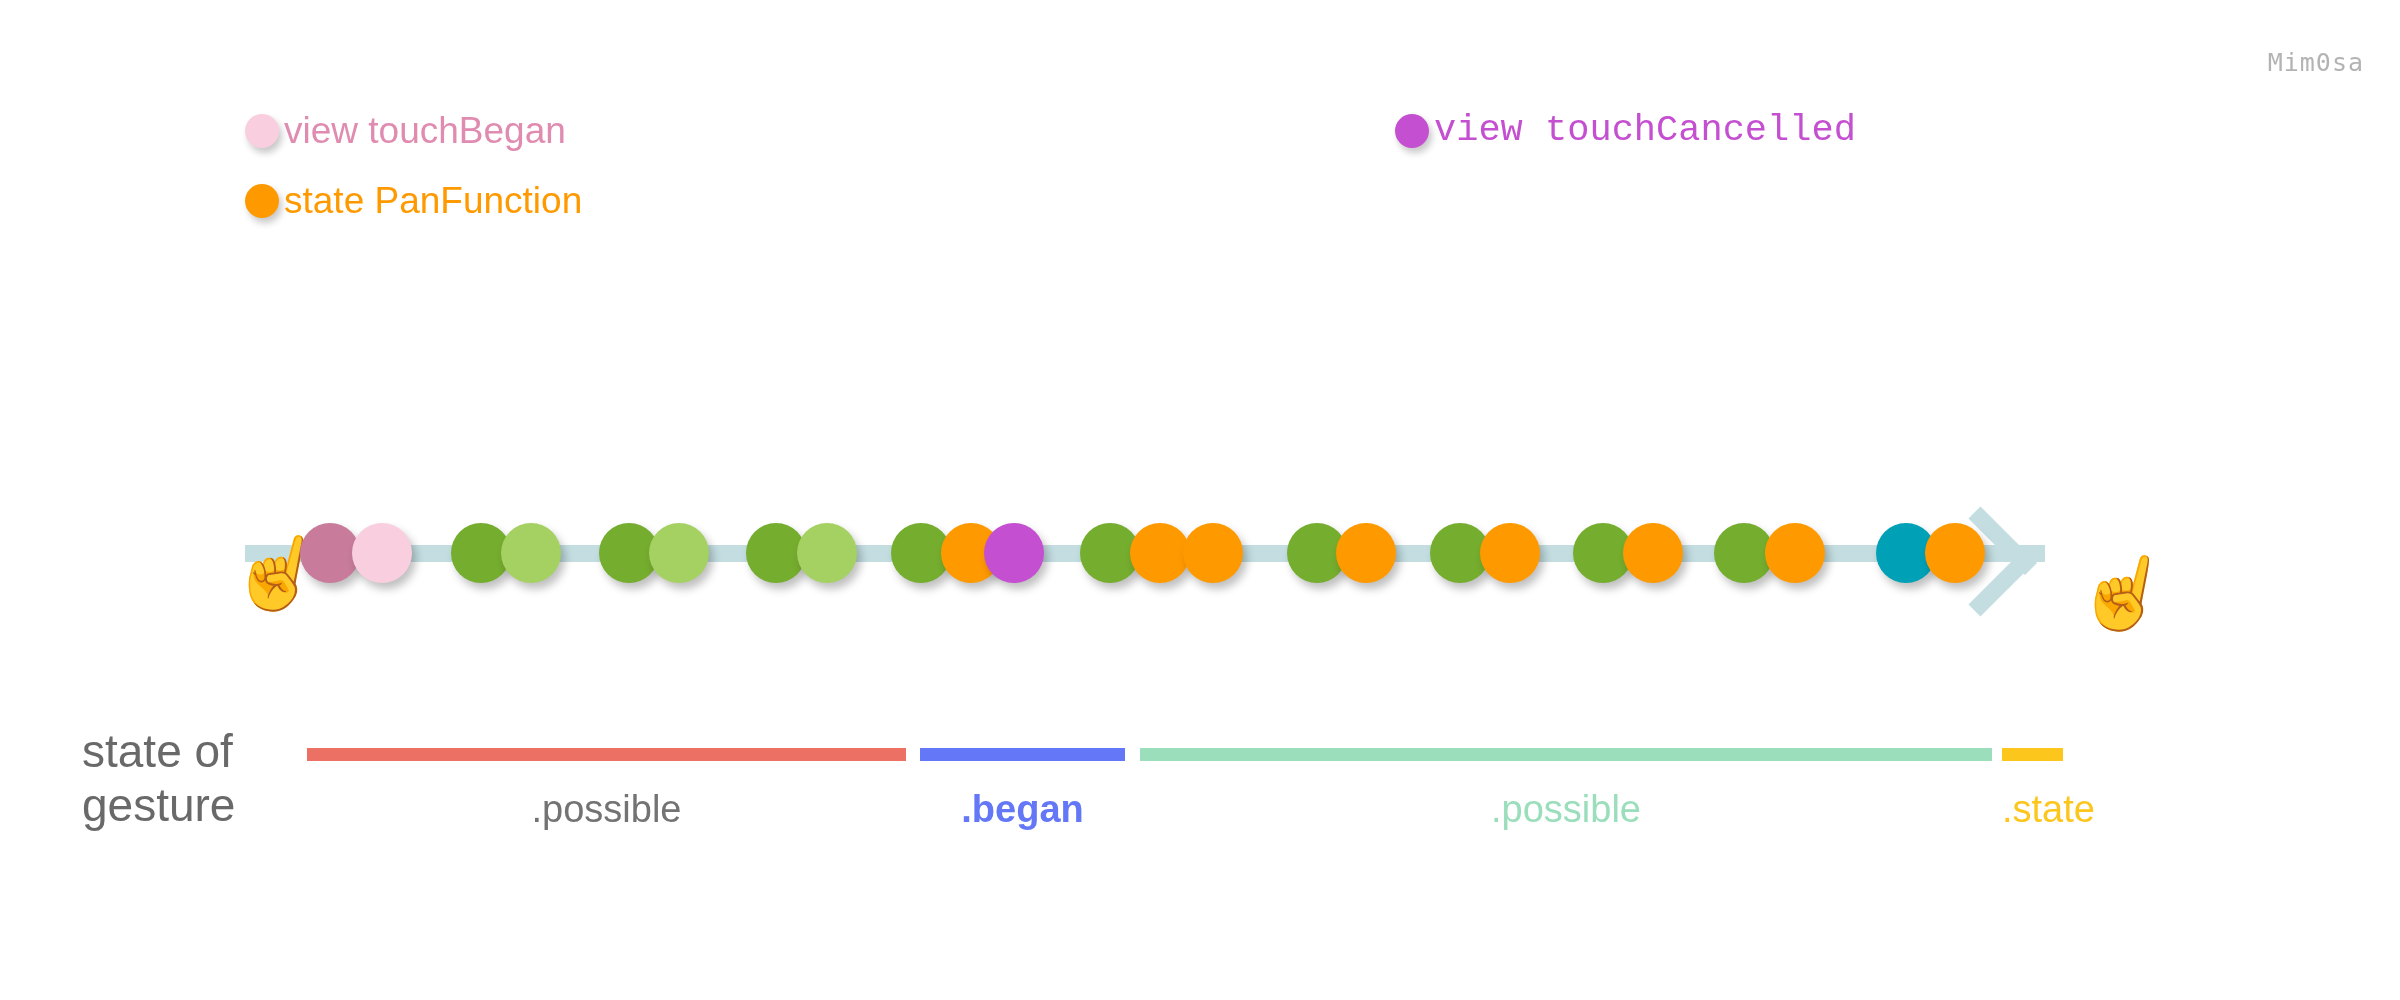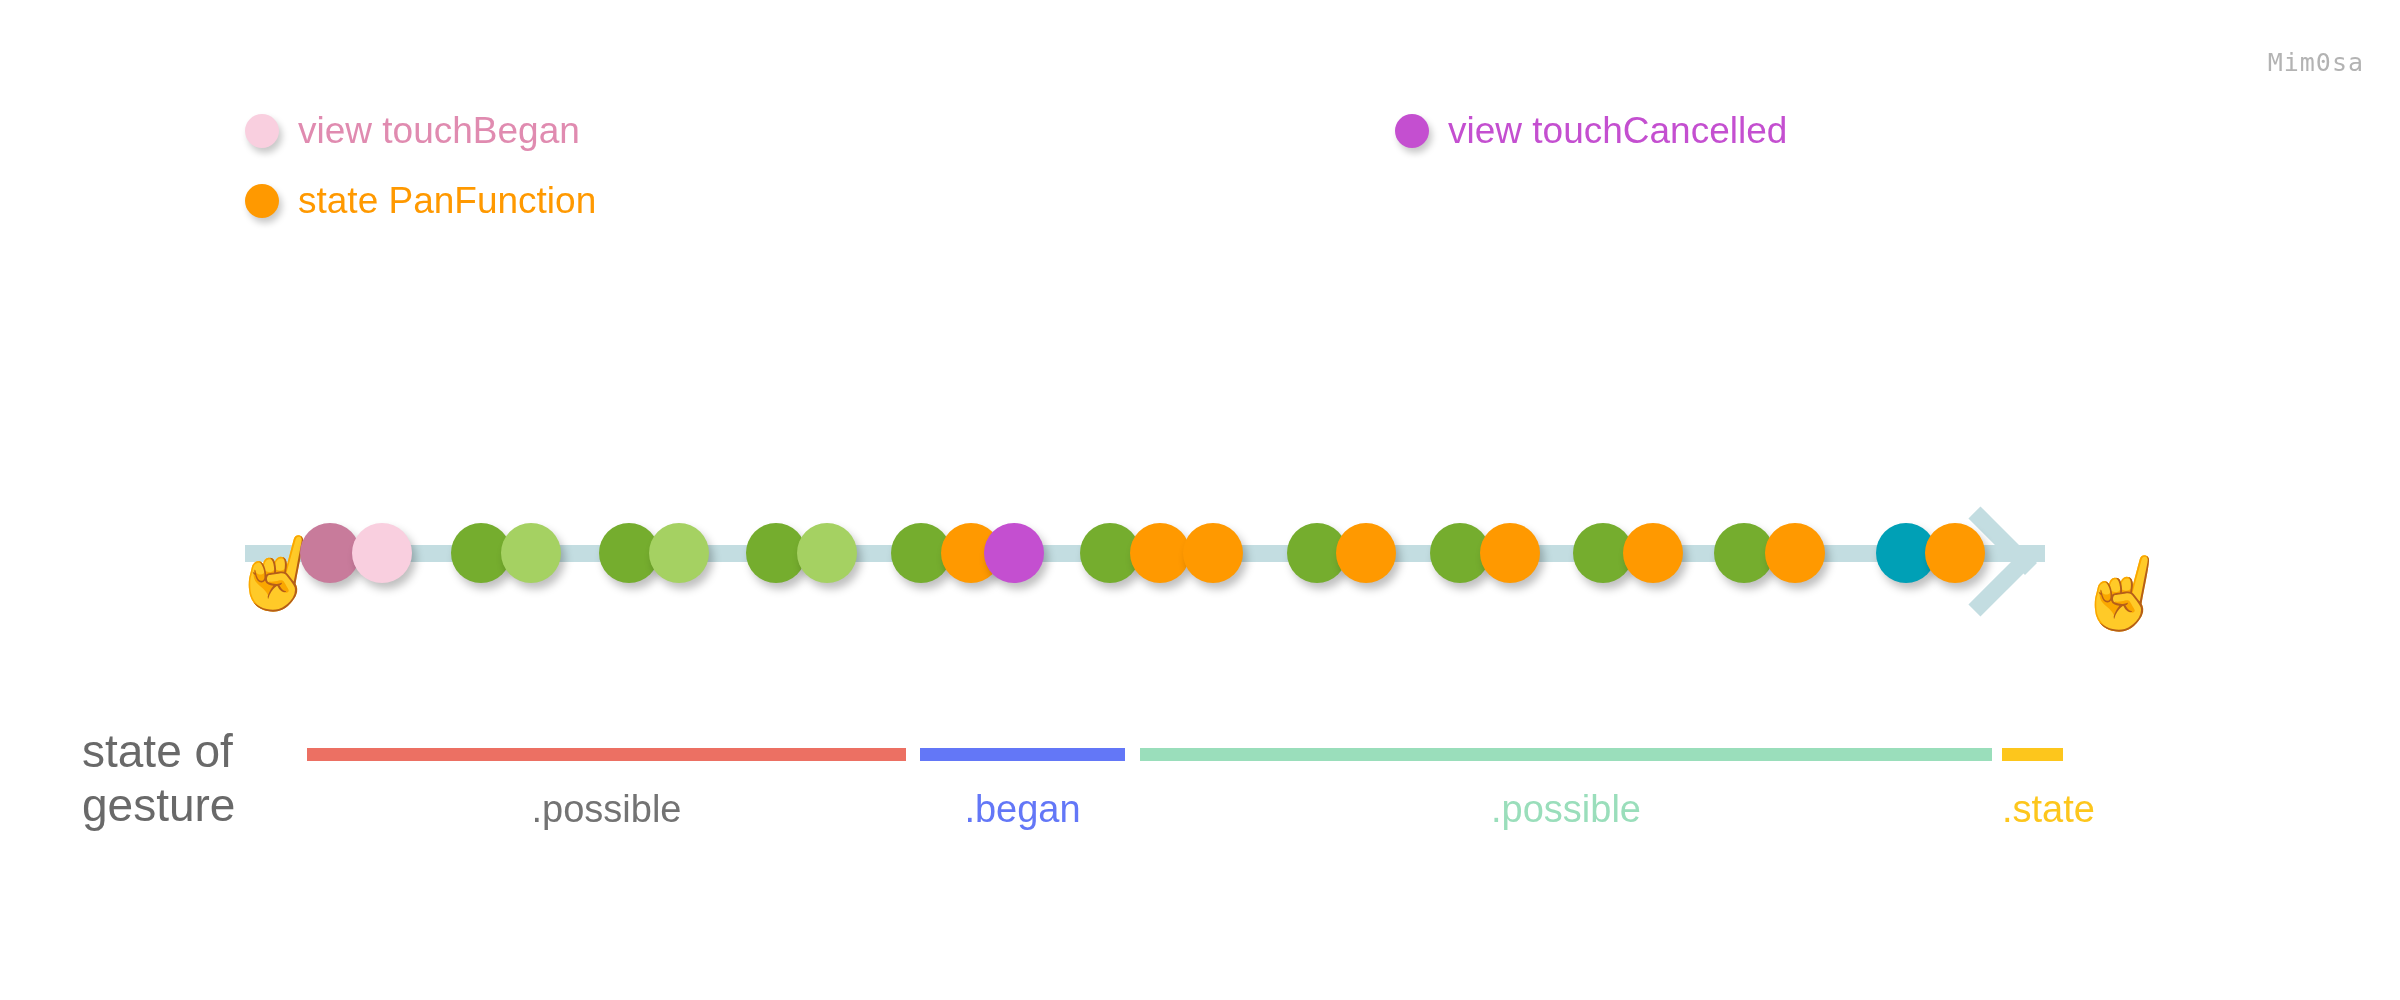--- a/index.html
+++ b/index.html
@@ -47,28 +47,28 @@
     white-space: nowrap;
   }
   .legend-dot {
     width: 34px;
     height: 34px;
     border-radius: 50%;
     flex: 0 0 auto;
     box-shadow: 3px 5px 7px rgba(0,0,0,0.22);
   }
   .legend-label {
-    margin-left: 19px;
+    margin-left: 5px;
     font-size: 37px;
     line-height: 1;
     font-weight: 400;
   }
   .col0 { left: 0px; }
   .col1 { left: 570px; }
-  .col2 { left: 1150px; }
+  .col2 { left: 1150px; font-family: Liberation Mono, monospace; }
 
   
   #timeline {
     position: absolute;
     left: 0;
     top: 0;
     width: 2400px;
     height: 1000px;
     pointer-events: none;
   }
@@ -184,18 +184,18 @@
   </div>
 
 <div id="state-row">
   <div id="state-caption">
     <div>state of</div>
     <div>gesture</div>
   </div>
 <div class="state-bar" style="left: 307px; width: 599px; background: rgb(236, 112, 99);"></div>
     <div class="state-label" style="color: #737373; left: 307px; width: 599px;">.possible</div>
     <div class="state-bar" style="left: 920px; width: 205px; background: rgb(99, 119, 247);"></div>
-    <div class="state-label" style="color: rgb(99, 119, 247); left: 920px; width: 205px;">.began</div>
+    <div class="state-label" style="color: rgb(99, 119, 247); left: 920px; width: 205px; font-weight: bold;">.began</div>
     <div class="state-bar" style="left: 1140px; width: 852px; background: rgb(154, 222, 187);"></div>
     <div class="state-label" style="color: rgb(154, 222, 187); left: 1140px; width: 852px;">.possible</div>
     <div class="state-bar" style="left: 2002px; width: 61px; background: rgb(253, 198, 28);"></div>
     <div class="state-label" style="color: rgb(253, 198, 28); left: 2002px; width: 61px;">.state</div>
   </div>
 
 </body></html>

